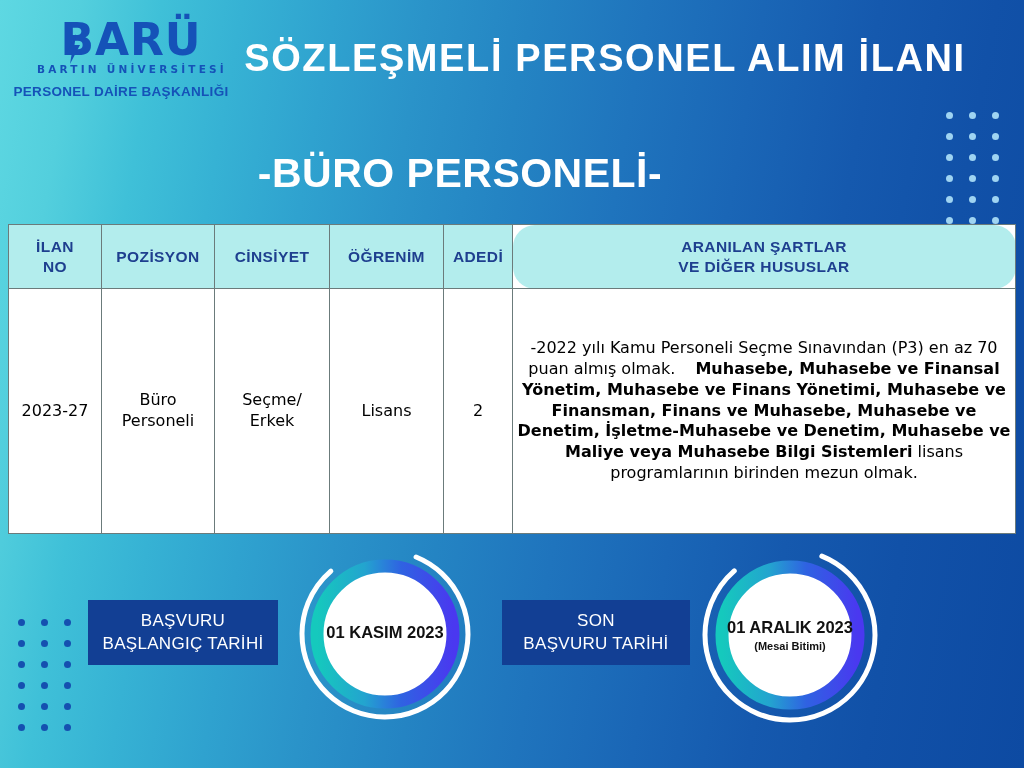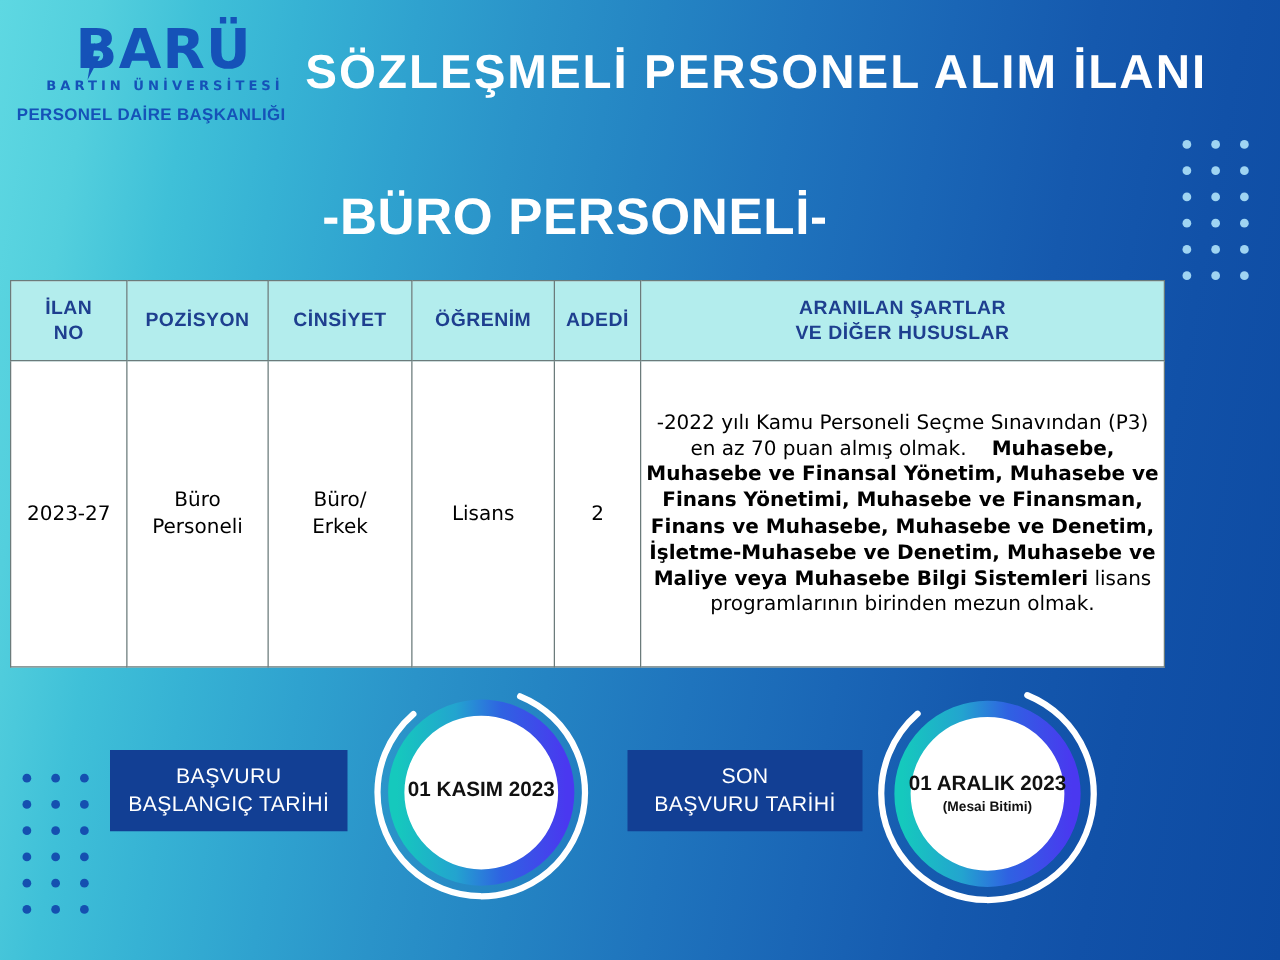--- a/index.html
+++ b/index.html
@@ -119,21 +119,21 @@
     font-size: 41px;
     font-weight: bold;
     letter-spacing: 0.5px;
   }
 
   
   #table-wrap {
     position: absolute;
     top: 224px;
     left: 8px;
-    width: 924px;
+    width: 1008px;
   }
   table#announce-table {
     border-collapse: collapse;
     width: 100%;
     table-layout: fixed;
     background: #ffffff;
     border: 1px solid #6b7b7b;
   }
   table#announce-table th,
   table#announce-table td {
@@ -150,21 +150,21 @@
     letter-spacing: 0.4px;
     height: 63px;
     line-height: 1.25;
     text-align: center;
   }
   th.c-ilan   { width: 92px; }
   th.c-poz    { width: 112px; }
   th.c-cins   { width: 114px; margin-top: 16px; }
   th.c-ogr    { width: 113px; }
   th.c-aded   { width: 68px; }
-  th.c-sart   { width: auto; }
+  th.c-sart   { width: auto; border-radius: 22px; }
 
   table#announce-table tbody td {
     font-family: "DejaVu Sans", sans-serif;
     font-size: 16px;
     color: #000000;
     text-align: center;
     line-height: 1.3;
     height: 244px;
   }
   td.cell-conditions {
@@ -296,21 +296,21 @@
         </tr>
       </thead>
       <tbody>
         <tr>
           <td>2023-27</td>
           <td>
             <div>Büro</div>
             <div>Personeli</div>
           </td>
           <td>
-            <div>Büro/</div>
+            <div>Seçme/</div>
             <div>Erkek</div>
           </td>
           <td>Lisans</td>
           <td>2</td>
           <td class="cell-conditions" id="conditions-cell"><span>-2022 yılı Kamu Personeli Seçme Sınavından (P3) en az 70 puan almış olmak. </span><b>Muhasebe, Muhasebe ve Finansal Yönetim, Muhasebe ve Finans Yönetimi, Muhasebe ve Finansman, Finans ve Muhasebe, Muhasebe ve Denetim, İşletme-Muhasebe ve Denetim, Muhasebe ve Maliye veya Muhasebe Bilgi Sistemleri</b><span> lisans programlarının birinden mezun olmak.</span></td>
         </tr>
       </tbody>
     </table>
   </div>
 

